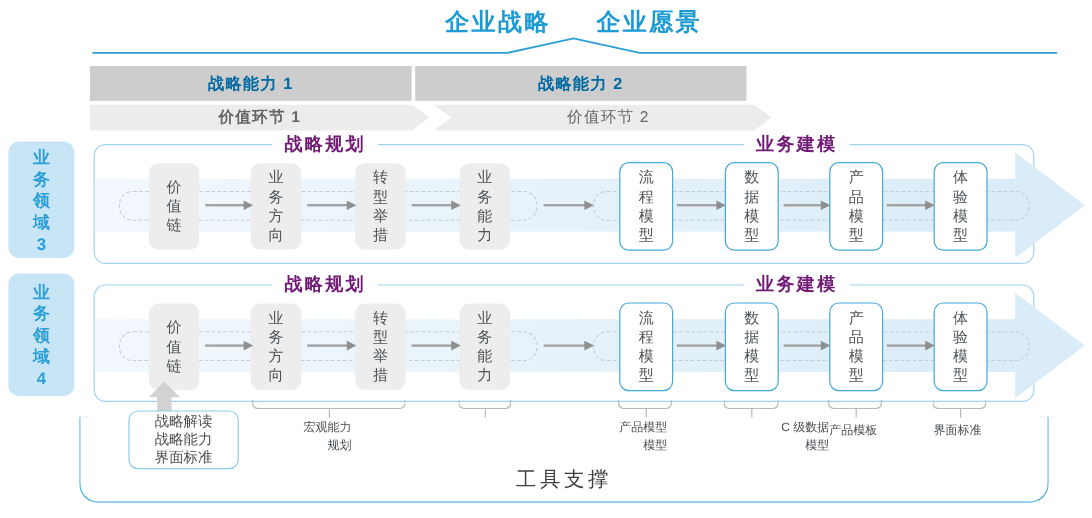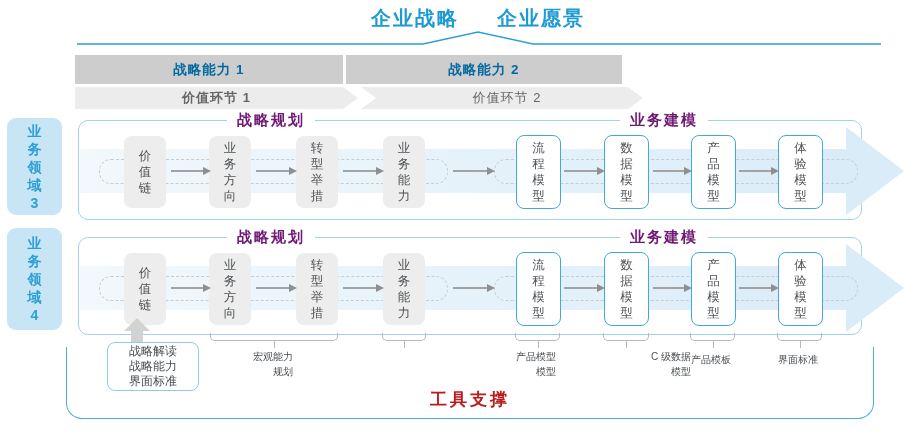--- a/index.html
+++ b/index.html
@@ -56,21 +56,21 @@
   .inputs-box{position:absolute;left:107px;top:342px;width:90px;height:47px;background:#fff;
               border:1px solid #8ccbe9;border-radius:8px;display:flex;flex-direction:column;
               align-items:center;justify-content:center;font-size:12px;line-height:15px;color:#4a4e52;}
   .anno{position:absolute;top:349px;transform:translateX(-50%);text-align:right;
         font-size:10px;line-height:15px;color:#4a4e52;white-space:pre-line;}
   .anno.single{top:352px;}
   .tool-box{position:absolute;left:66px;top:347px;width:806px;height:71px;
             border-left:1.5px solid #49aede;border-right:1.5px solid #49aede;border-bottom:1.5px solid #49aede;
             border-radius:0 0 16px 16px;}
   .tool-label{position:absolute;left:50%;bottom:7px;transform:translateX(-50%);
-              font-size:17px;font-weight:bold;color:#b91c1c;letter-spacing:3px;white-space:nowrap;}
+              font-size:17px;font-weight:normal;color:#404040;letter-spacing:3px;white-space:nowrap;}
 </style>
 </head>
 <body>
 
 <div class="stage">
 
   <div class="vision-row">
     <span>企业战略</span>
     <span>企业愿景</span>
   </div>

